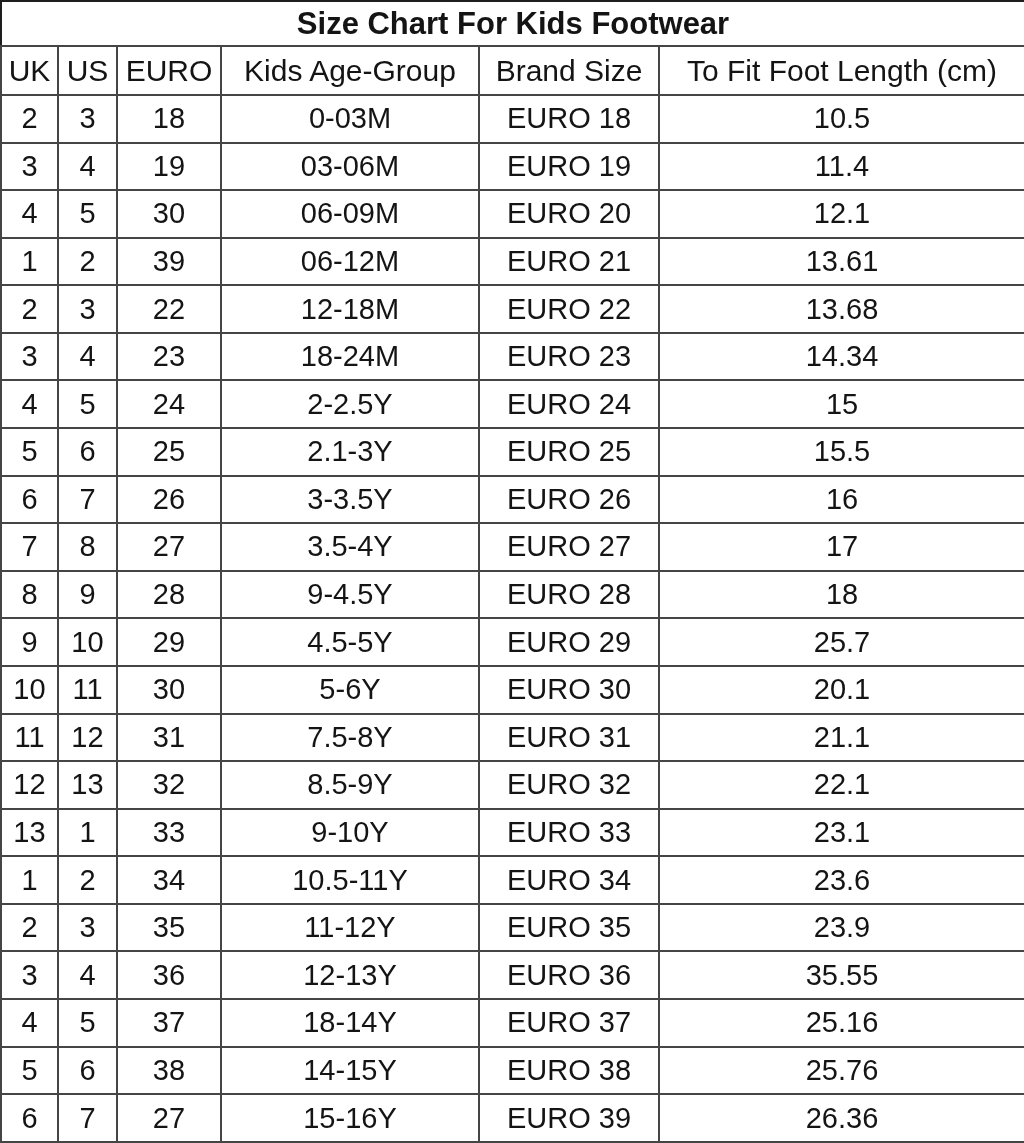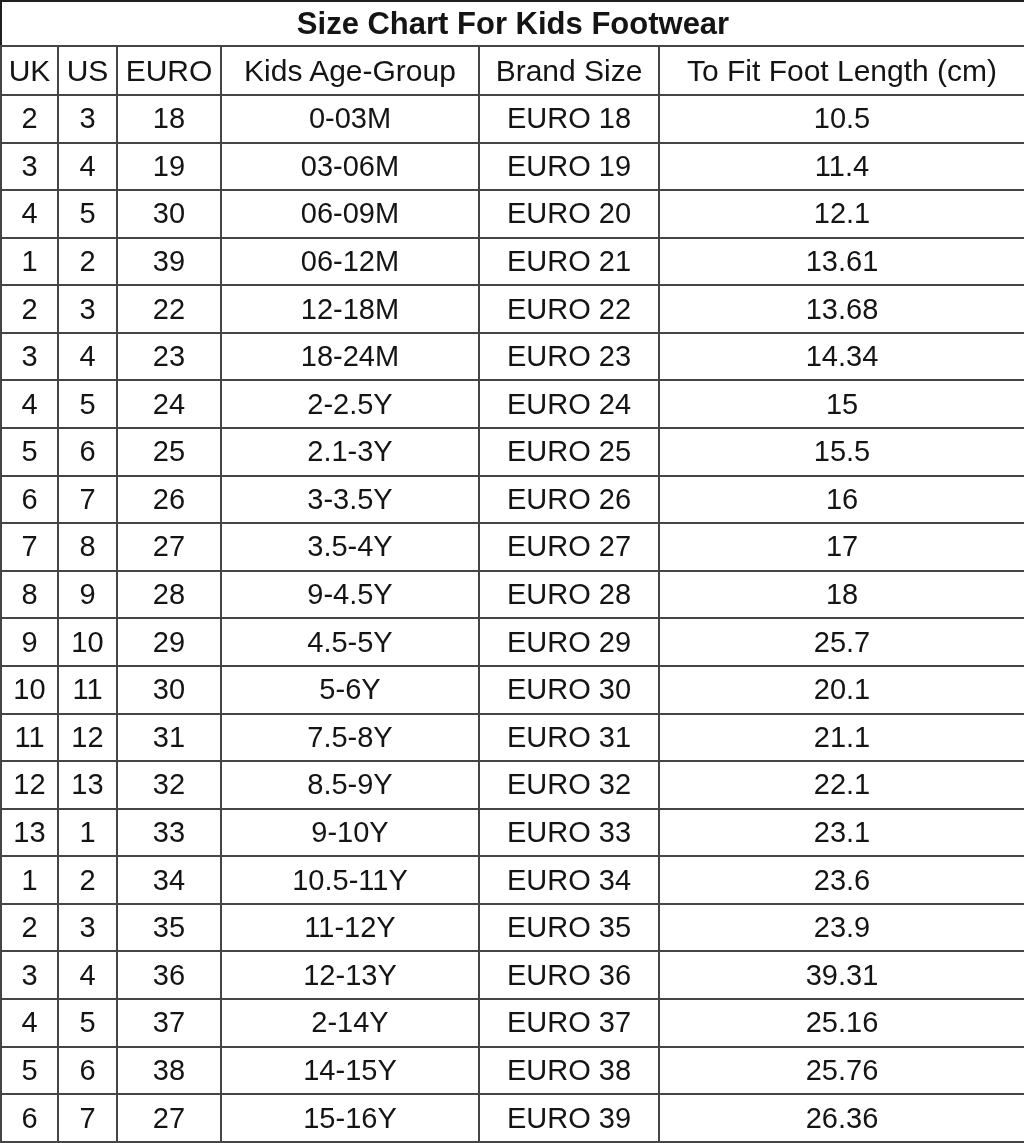--- a/index.html
+++ b/index.html
@@ -218,27 +218,27 @@
         <td>11-12Y</td>
         <td>EURO 35</td>
         <td>23.9</td>
       </tr>
       <tr>
         <td>3</td>
         <td>4</td>
         <td>36</td>
         <td>12-13Y</td>
         <td>EURO 36</td>
-        <td>39.31</td>
+        <td>35.55</td>
       </tr>
       <tr>
         <td>4</td>
         <td>5</td>
         <td>37</td>
-        <td>2-14Y</td>
+        <td>18-14Y</td>
         <td>EURO 37</td>
         <td>25.16</td>
       </tr>
       <tr>
         <td>5</td>
         <td>6</td>
         <td>38</td>
         <td>14-15Y</td>
         <td>EURO 38</td>
         <td>25.76</td>

